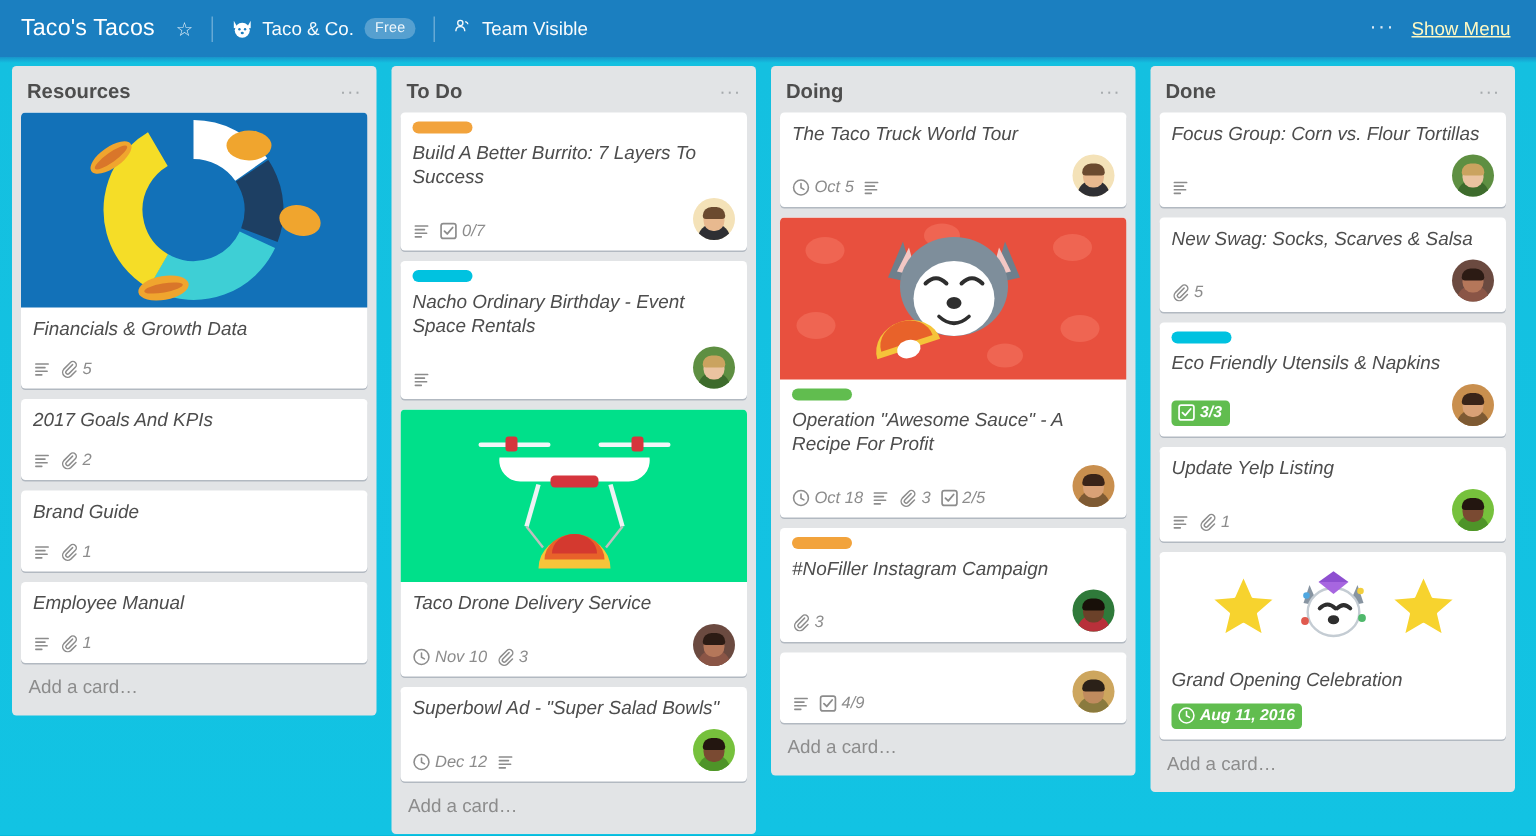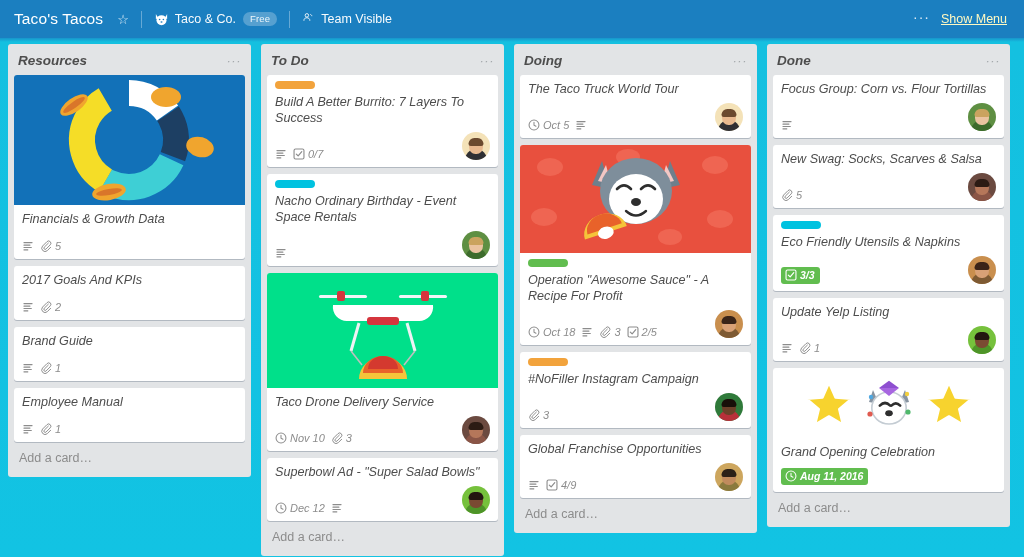--- a/index.html
+++ b/index.html
@@ -113,21 +113,20 @@
     border-radius: 3px;
     padding: 0 0 2px 0;
     display: flex;
     flex-direction: column;
     max-height: 513px;
   }
   .list-header {
     display: flex;
     align-items: center;
     padding: 9px 10px 7px 10px;
-    font-style: italic;
   }
   .list-title {
     font-size: 13.5px;
     font-weight: bold;
     color: #4d4d4d;
     flex: 1;
   }
   .list-menu-dots {
     color: #a5a9ac;
     font-size: 13px;
@@ -621,21 +620,20 @@
                 <div class="avatar" style="background: rgb(47, 122, 58);">
                   <div style="position:absolute;left:50%;top:60%;transform:translateX(-50%);width:22px;height:16px;border-radius:11px 11px 0 0;background:#b8303a;"></div>
                   <div style="position:absolute;left:50%;top:26%;transform:translateX(-50%);width:14px;height:15px;border-radius:50% 50% 46% 46%;background:#6b4129;"></div>
                   <div style="position:absolute;left:50%;top:21%;transform:translateX(-50%);width:15px;height:8px;border-radius:8px 8px 3px 3px;background:#181009;"></div>
                 </div>
               </div>
             </div>
           </div>
           <div class="card">
             <div class="card-body">
-              <div class="card-title">Global Franchise Opportunities</div>
               <div class="badges">
                 <span class="badge">
                   <svg width="12" height="12" viewBox="0 0 16 17" style="fill: currentcolor;">
                     <rect x="1.5" y="3" width="13" height="1.6" rx=".6"></rect>
                     <rect x="1.5" y="6.4" width="10" height="1.6" rx=".6"></rect>
                     <rect x="1.5" y="9.8" width="12" height="1.6" rx=".6"></rect>
                     <rect x="1.5" y="13.2" width="7" height="1.6" rx=".6"></rect>
                   </svg>
                 </span>
                 <span class="badge">

